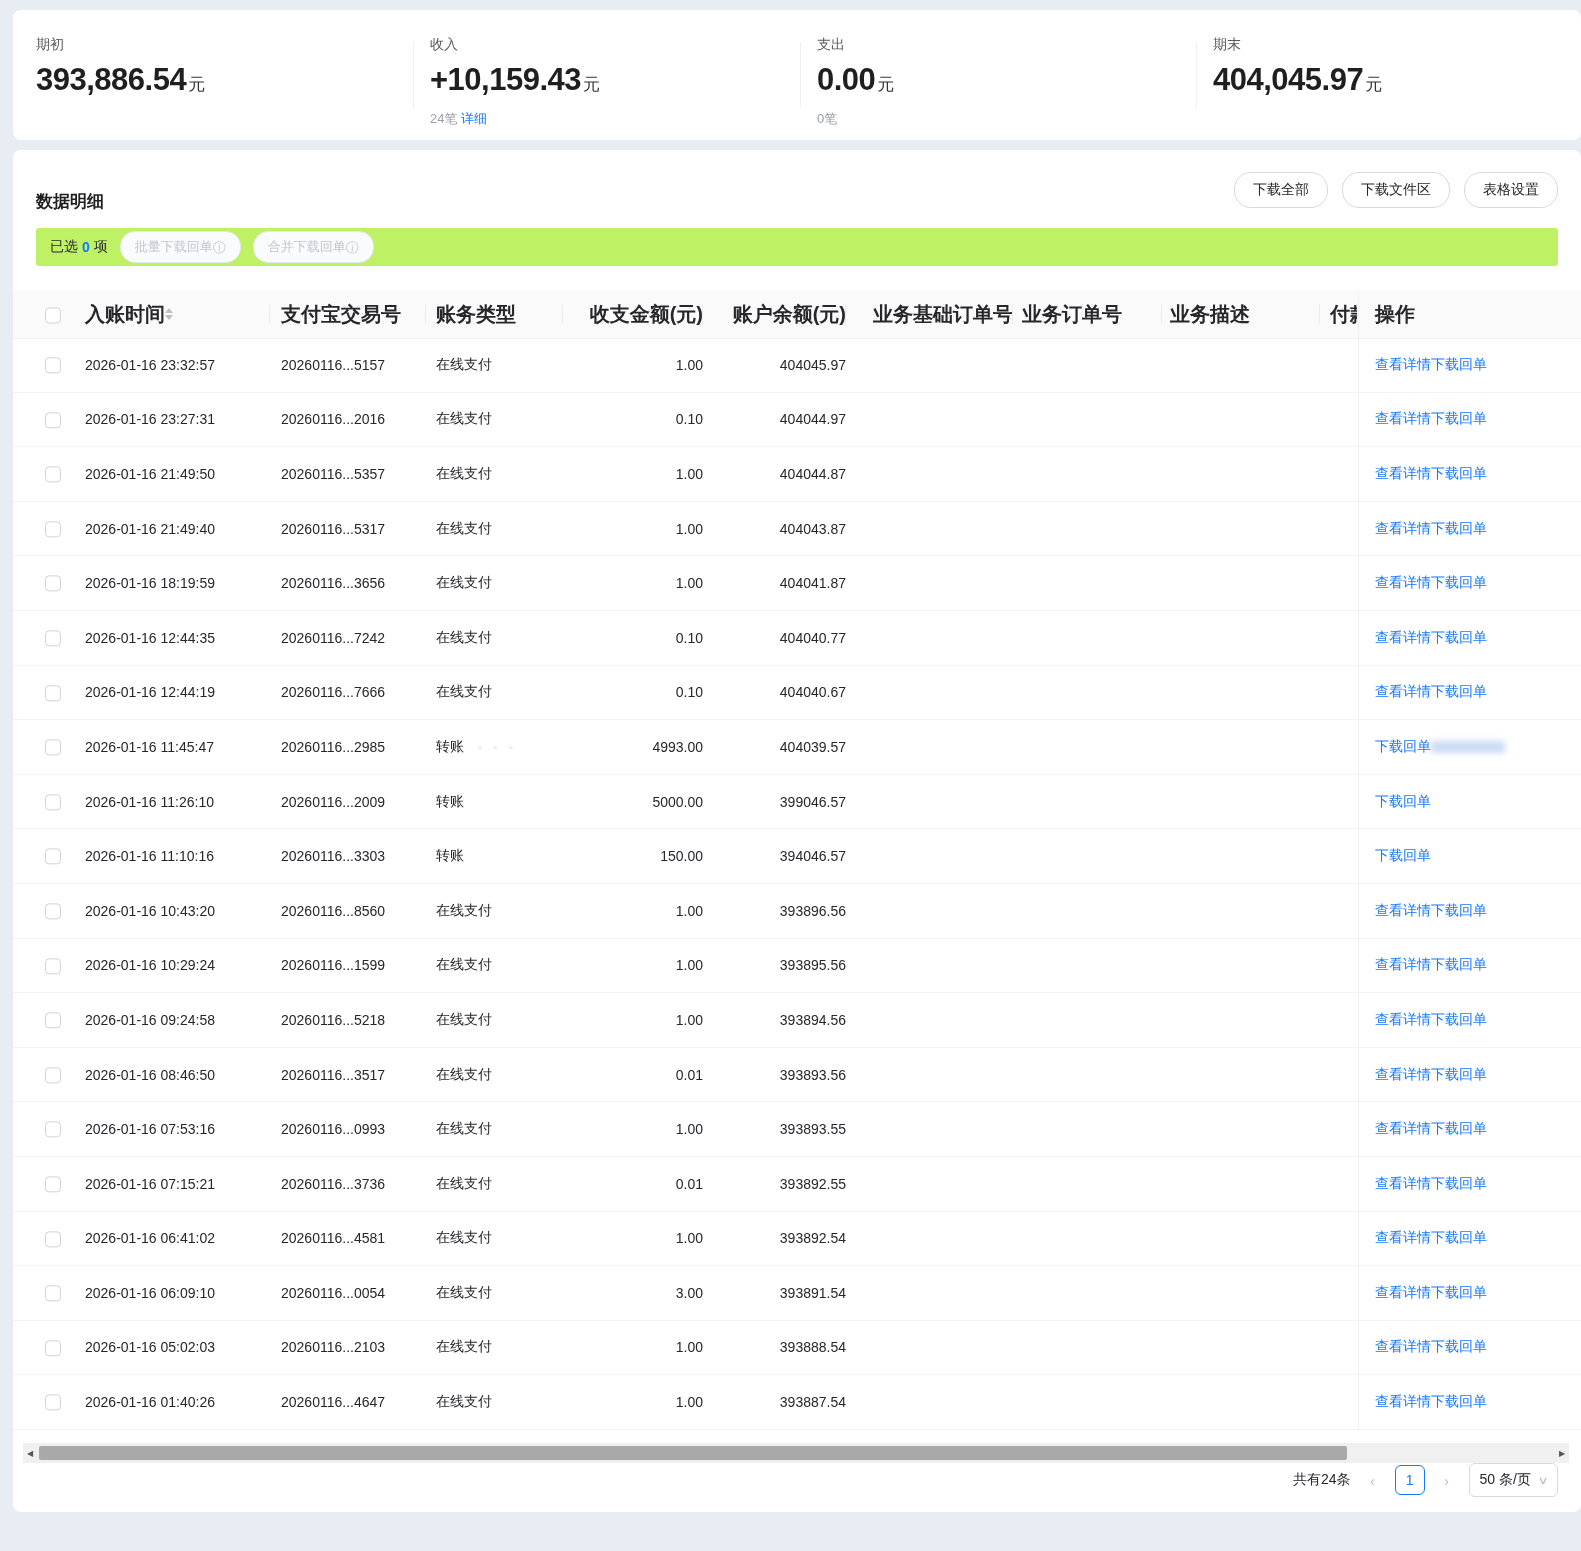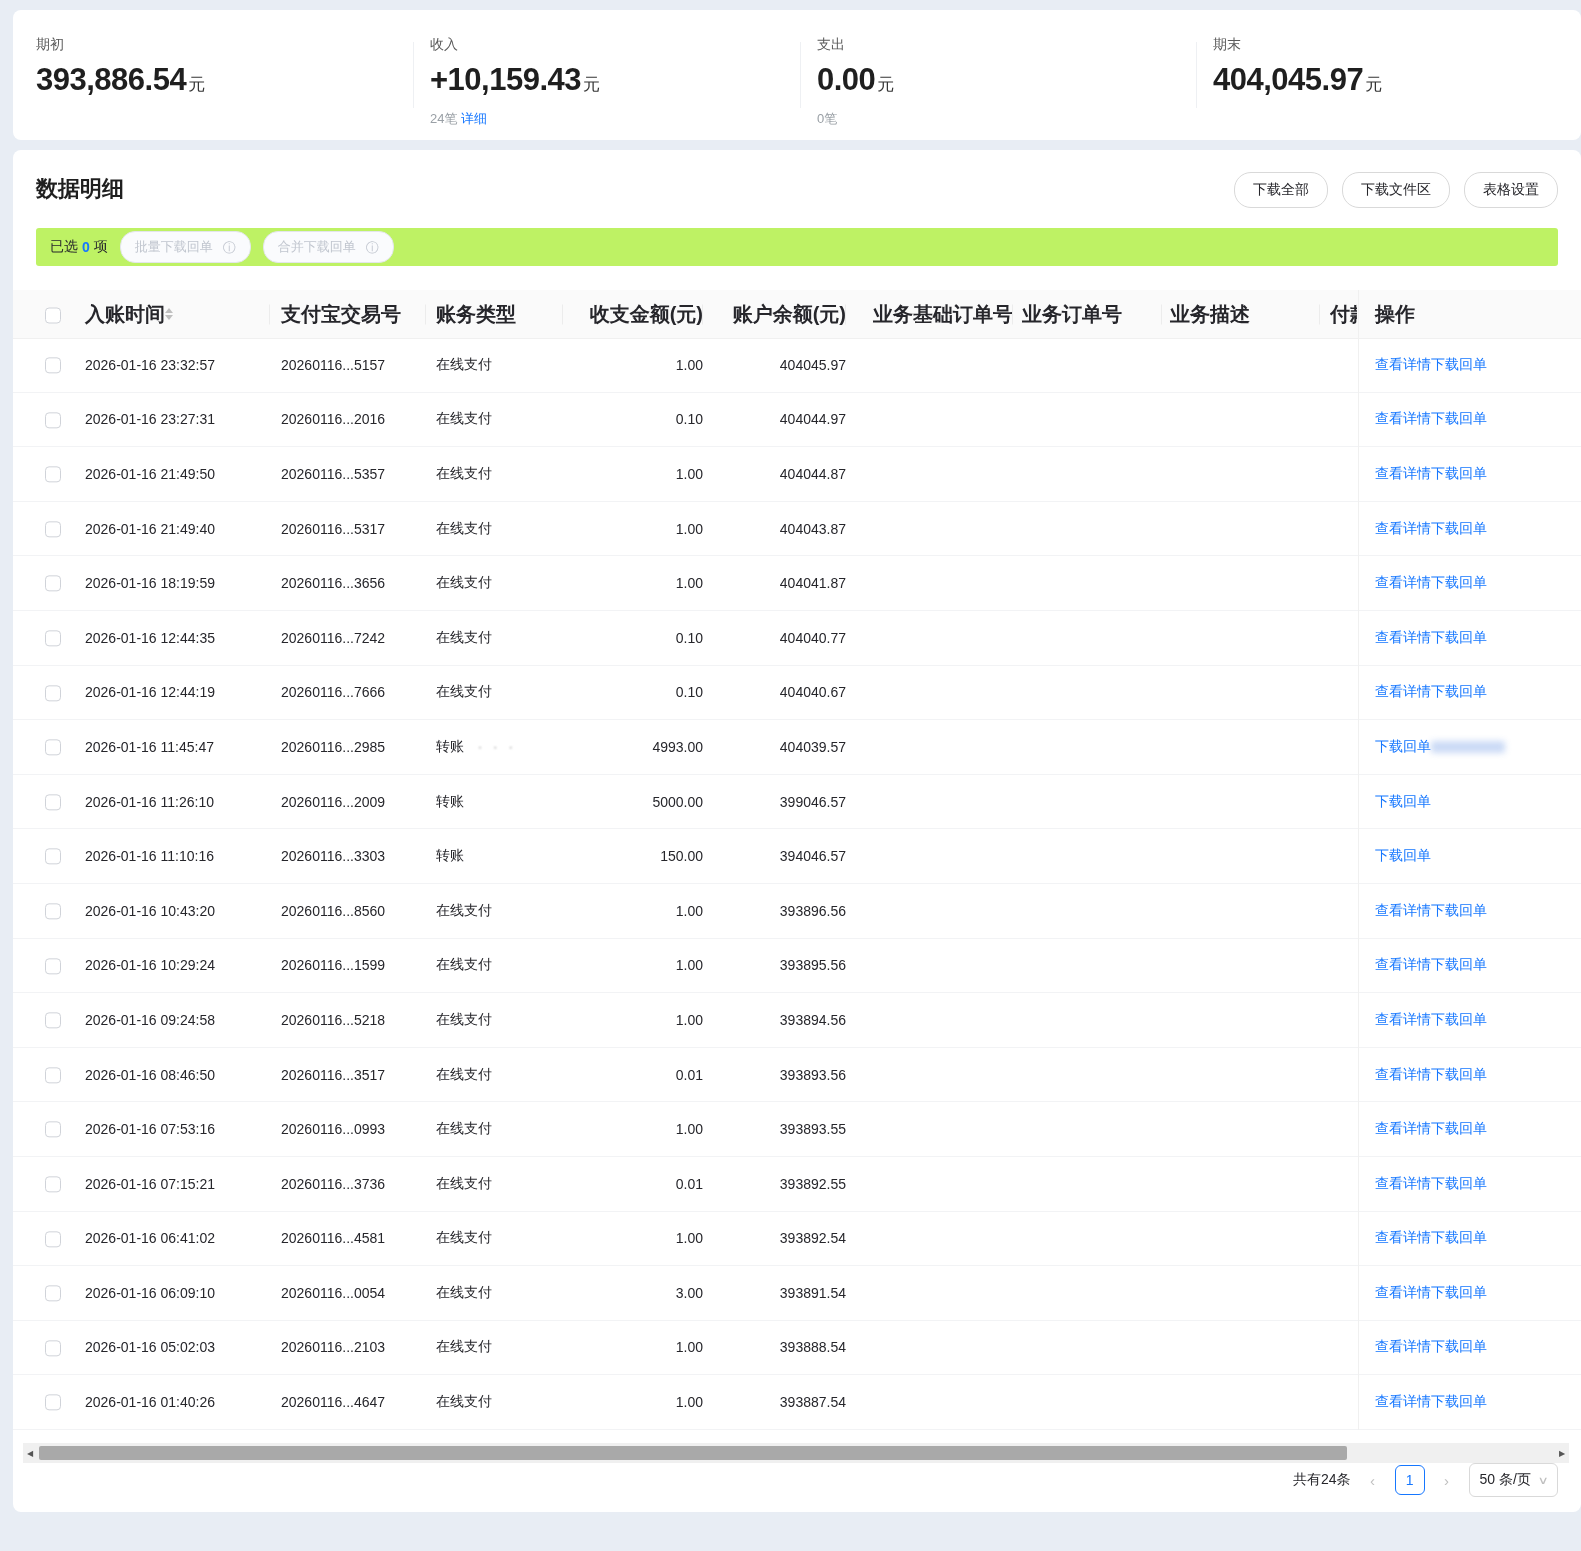--- a/index.html
+++ b/index.html
@@ -14,29 +14,29 @@
   #summary-card{top:10px;height:130px;}
   .sum-col{position:absolute;top:0;height:100%;}
   .sum-label{position:absolute;top:26px;font-size:14px;color:#595959;}
   .sum-value{position:absolute;top:52px;font-size:31px;font-weight:600;color:#1f1f1f;letter-spacing:-0.5px;white-space:nowrap;}
   .sum-unit{font-size:17px;font-weight:400;color:#333;margin-left:2px;}
   .sum-sub{position:absolute;top:100px;font-size:13px;color:#9aa0a6;white-space:nowrap;}
   .sum-divider{position:absolute;top:32px;height:66px;width:1px;background:#eef0f3;}
   .link{color:#1677ff;cursor:pointer;text-decoration:none;}
   
   #data-card{top:150px;height:1362px;}
-  #panel-title{position:absolute;left:23px;top:24px;font-size:22px;font-weight:600;color:#1f1f1f;}
+  #panel-title{position:absolute;left:23px;top:40px;font-size:17px;font-weight:600;color:#1f1f1f;}
   #toolbar{position:absolute;right:23px;top:22px;display:flex;gap:14px;}
   .pill-btn{height:34px;padding:0 18px;border:1px solid #d9d9d9;border-radius:17px;
     background:#fff;font-size:14px;color:#26262b;display:flex;align-items:center;cursor:pointer;white-space:nowrap;}
   #selection-bar{position:absolute;left:23px;right:23px;top:78px;height:38px;background:#bef264;
     border-radius:3px;display:flex;align-items:center;padding-left:14px;box-sizing:border-box;font-size:14px;}
   #selection-bar .count{color:#1677ff;font-weight:700;margin:0 4px;}
   .pill-disabled{height:30px;padding:0 14px;margin-left:12px;border:1px solid #e3e6eb;border-radius:15px;
-    background:#fafbfd;color:#c1c6cf;font-size:13px;display:flex;align-items:center;gap:10px;cursor:not-allowed;white-space:nowrap;}
+    background:#fafbfd;color:#c1c6cf;font-size:13px;display:flex;align-items:center;gap:0;cursor:not-allowed;white-space:nowrap;}
   .info-ic{font-size:13px;line-height:1;}
   
   #thead{position:absolute;left:0;right:0;top:140px;height:48px;background:#fafafa;
     border-bottom:1px solid #f0f0f0;font-weight:600;font-size:20px;color:#26262b;}
   .cell{position:absolute;top:50%;transform:translateY(-50%);white-space:nowrap;box-sizing:border-box;}
   .col-check{left:32px;width:16px;}
   .col-time{left:72px;width:185px;}
   .col-trade{left:268px;width:145px;}
   .col-type{left:423px;width:127px;}
   .col-amount{left:480px;width:210px;text-align:right;}

